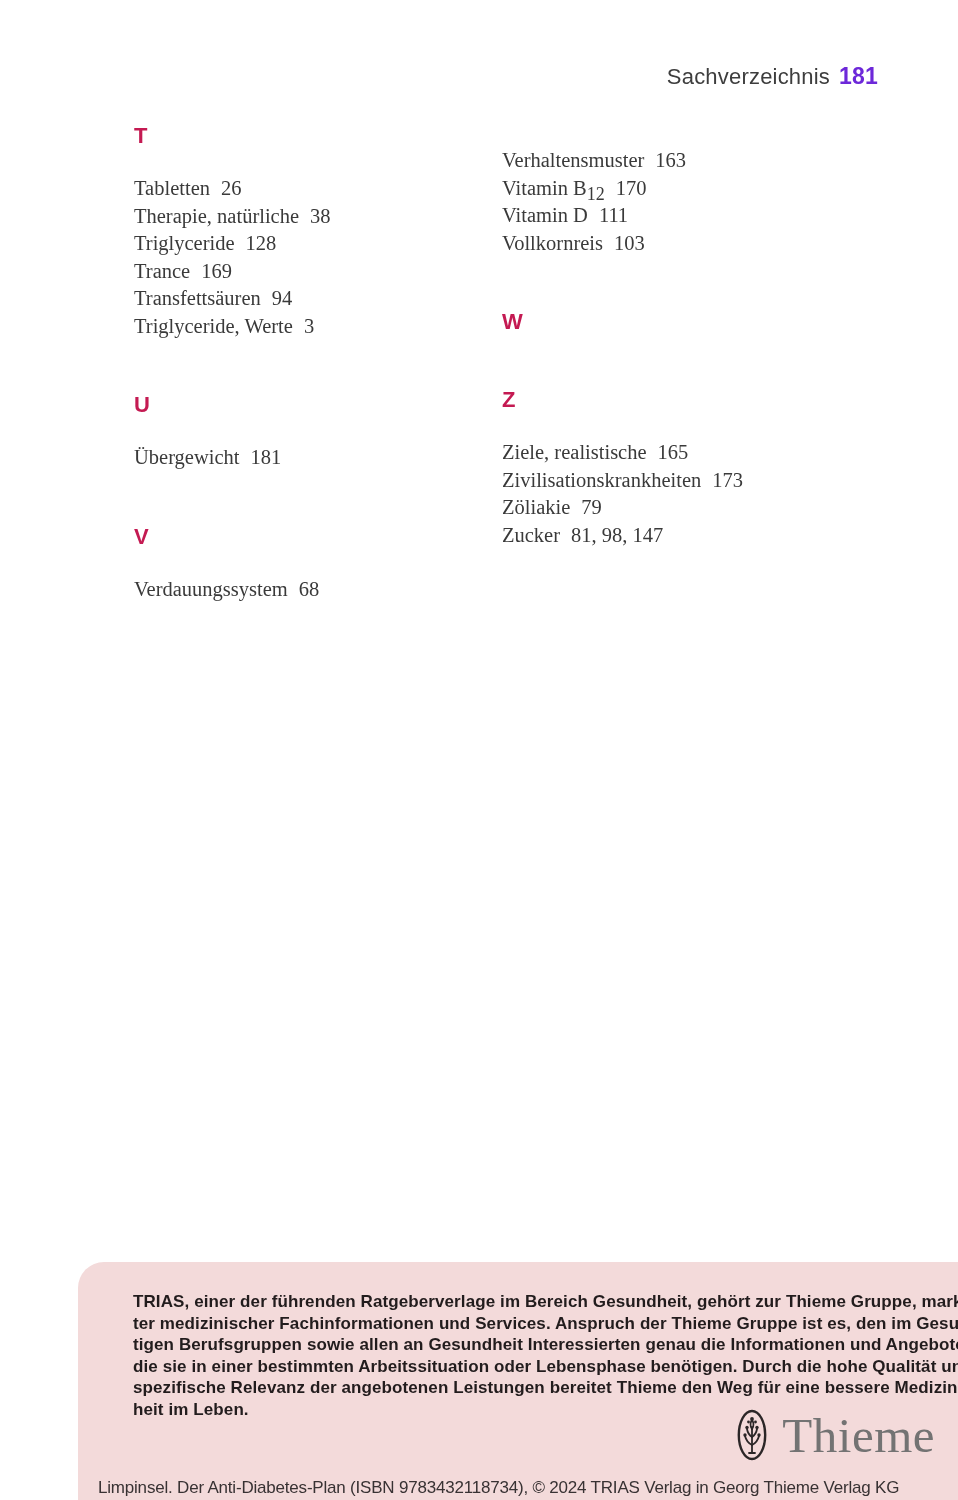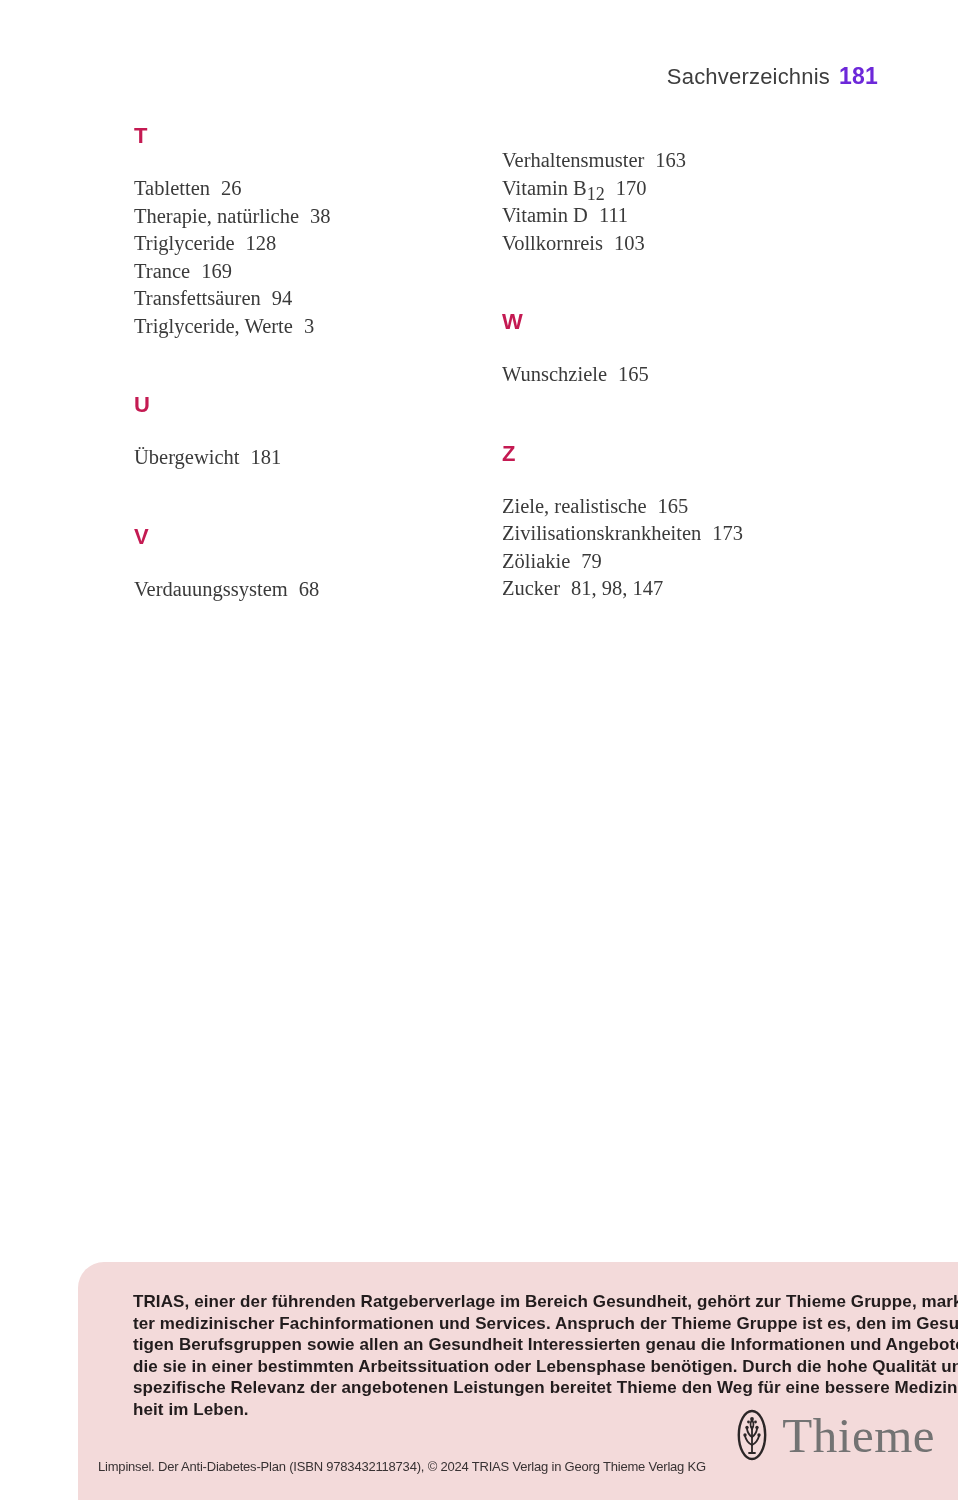--- a/index.html
+++ b/index.html
@@ -90,22 +90,22 @@
     font-family: "Liberation Serif", serif;
     font-size: 49px;
     line-height: 49px;
     color: #737373;
     letter-spacing: 0.5px;
   }
 
   .imprint {
     position: absolute;
     left: 20px;
-    top: 197px;
-    font-size: 13px;
+    top: 216px;
+    font-size: 17px;
     color: #383233;
     letter-spacing: -0.2px;
     white-space: nowrap;
   }
 </style>
 </head>
 <body>
 
 <div class="running-head">
   <span>Sachverzeichnis</span><span class="pagenum">181</span>
@@ -132,21 +132,20 @@
   </div>
 <div class="col col-right" id="col-right">
     <div class="index-section">
       <div class="entry"><span class="term">Verhaltensmuster</span><span class="pages">163</span></div>
       <div class="entry"><span class="term">Vitamin B<sub>12</sub></span><span class="pages">170</span></div>
       <div class="entry"><span class="term">Vitamin D</span><span class="pages">111</span></div>
       <div class="entry"><span class="term">Vollkornreis</span><span class="pages">103</span></div>
     </div>
     <div class="index-section">
       <div class="letter-heading">W</div>
-      <div class="entry"><span class="term">Wunschziele</span><span class="pages">165</span></div>
     </div>
     <div class="index-section">
       <div class="letter-heading">Z</div>
       <div class="entry"><span class="term">Ziele, realistische</span><span class="pages">165</span></div>
       <div class="entry"><span class="term">Zivilisationskrankheiten</span><span class="pages">173</span></div>
       <div class="entry"><span class="term">Zöliakie</span><span class="pages">79</span></div>
       <div class="entry"><span class="term">Zucker</span><span class="pages">81, 98, 147</span></div>
     </div>
   </div>
 

